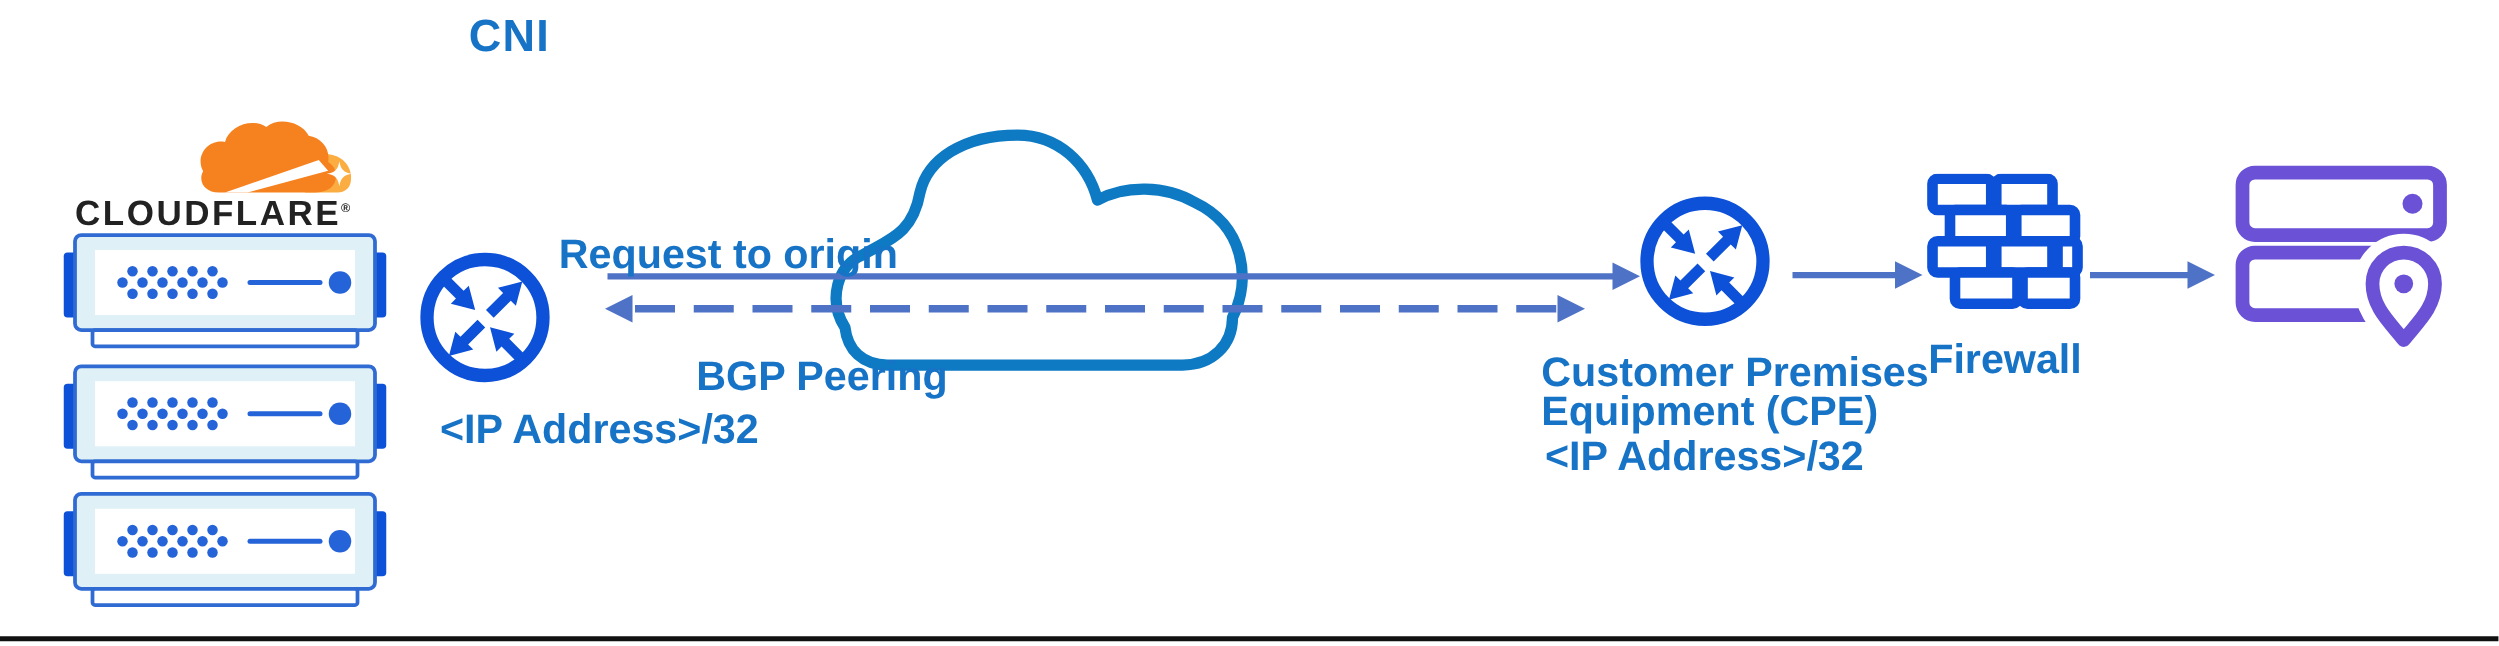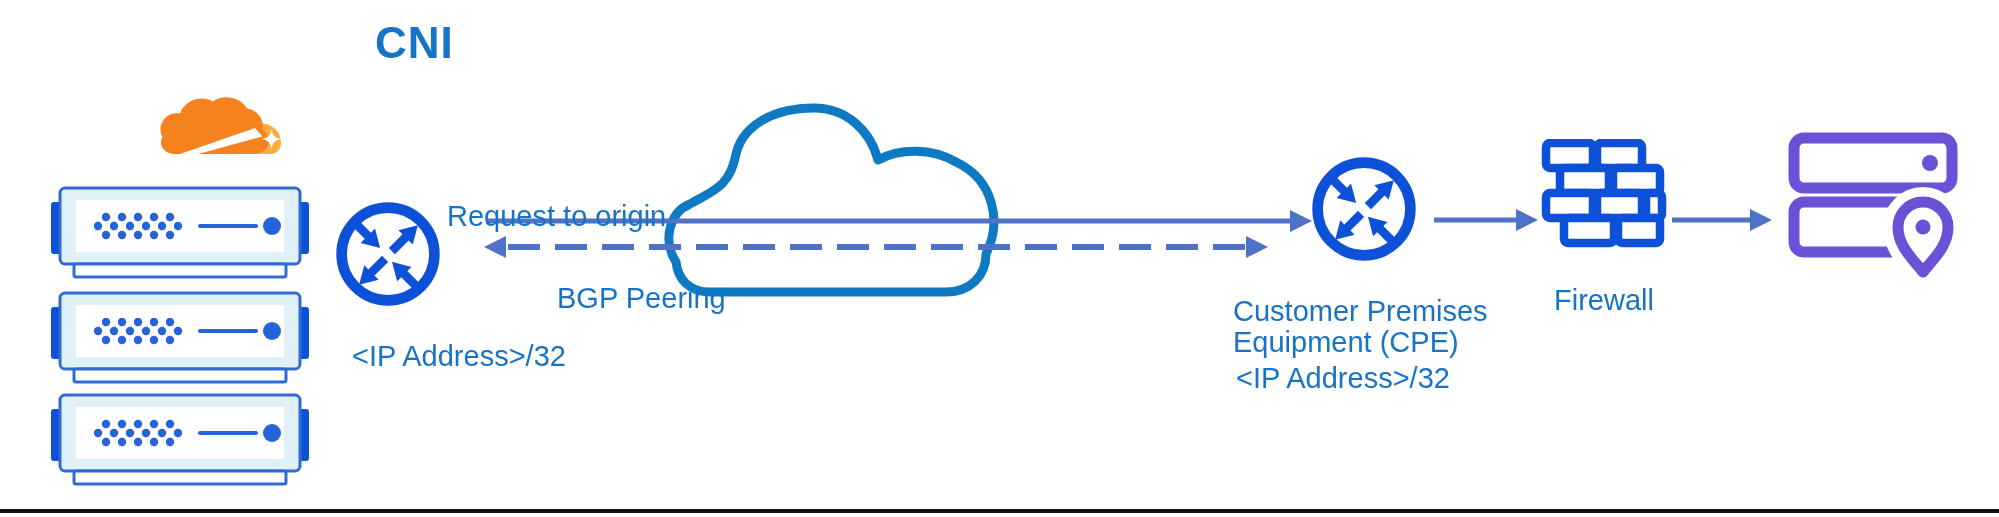--- a/index.html
+++ b/index.html
@@ -1,22 +1,22 @@
 <!DOCTYPE html>
 <html style="--icon-blue: #0D51D9; --line-blue: #4E73C6; --text-blue: #1773C6; --cloud-blue: #0E7AC4; --purple: #6A51D6; --orange: #F6821F; --orange-light: #FBAD41; --wordmark-dark: #222222; --server-border: #2F6BD2; --server-fill: #DFF0F7; --server-detail: #2563D8; --rule-black: #101010;"><head>
 <meta charset="utf-8">
 <style>
   html,body{margin:0;padding:0;background:#fff;}
   .stage{position:relative;width:1999px;height:517px;background:#fff;overflow:hidden;
          font-family:"Liberation Sans",sans-serif;}
   .abs{position:absolute;}
-  .title{position:absolute;left:375px;top:18px;font-size:44px;font-weight:600;
+  .title{position:absolute;left:375px;top:8px;font-size:36px;font-weight:600;
          color:var(--text-blue,#1773C6);letter-spacing:1px;}
-  .label{position:absolute;font-size:29px;font-weight:400;color:var(--text-blue,#1773C6);
-         white-space:nowrap;margin-top:16px;}
+  .label{position:absolute;font-size:33px;font-weight:700;color:var(--text-blue,#1773C6);
+         white-space:nowrap;}
   .label.center{text-align:center;}
   .cf-word{position:absolute;left:60px;top:155px;width:244px;font-size:28px;font-weight:800;
            letter-spacing:2px;color:var(--wordmark-dark,#222);white-space:nowrap;}
   .cf-word sup{font-size:10px;font-weight:700;}
   .rule{position:absolute;left:0;top:509px;width:100%;height:4px;
         background:var(--rule-black,#101010);}
   
   .f-royal{fill:var(--icon-blue,#0D51D9);}
   .s-royal{stroke:var(--icon-blue,#0D51D9);}
   .f-detail{fill:var(--server-detail,#2563D8);}
@@ -77,20 +77,21 @@
   </svg>
 
   <div class="title">CNI</div>
 
   <svg class="abs" style="left:158px;top:96px" width="135" height="64" viewBox="0 0 135 64">
     <path class="f-orange-light" d="M86,58 L86,45 C86,34 95,26 106,27.5 C117,29 125,39 122.5,50 C121.5,54.5 118,58 112,58 Z"></path>
     <path class="f-orange" d="M17,58 C6,58 0,49 4.5,41 C-2,29 8,15 22,17.5 C25.5,5 43,-2 55,5.5 C65,-2.5 83,1.5 89,12.5 C99,14 106.5,23 104.5,33.5 C110.5,37 112.5,44.5 109.5,50.5 C106.5,56.5 99,58 91,58 Z"></path>
     <path fill="#ffffff" d="M22,58 L97,32 L104.5,40.5 L40,58 Z"></path>
     <path fill="#ffffff" d="M113.5,33 C114.5,39.5 117,42 123.5,43 C117,44 114.5,46.5 113.5,53 C112.5,46.5 110,44 103.5,43 C110,42 112.5,39.5 113.5,33 Z"></path>
   </svg>
+  <div class="cf-word"><span>CLOUDFLARE</span><sup>®</sup></div>
 
   <svg class="abs" style="left:50px;top:186px" width="260" height="94" viewBox="0 0 260 94">
       <use href="#srv"></use>
     </svg>
   <svg class="abs" style="left:50px;top:291px" width="260" height="94" viewBox="0 0 260 94">
       <use href="#srv"></use>
     </svg>
   <svg class="abs" style="left:50px;top:393px" width="260" height="94" viewBox="0 0 260 94">
       <use href="#srv"></use>
     </svg>
@@ -118,21 +119,21 @@
     <line x1="508" y1="247" x2="1248" y2="247" class="s-line" stroke-width="6" stroke-dasharray="32 15"></line>
     <polygon points="484,247 506,236 506,258" class="f-line"></polygon>
     <polygon points="1268,247 1246,236 1246,258" class="f-line"></polygon>
     <line x1="1434" y1="220" x2="1518" y2="220" class="s-line" stroke-width="5"></line>
     <polygon points="1538,220 1516,209 1516,231" class="f-line"></polygon>
     <line x1="1672" y1="220" x2="1752" y2="220" class="s-line" stroke-width="5"></line>
     <polygon points="1772,220 1750,209 1750,231" class="f-line"></polygon>
   </svg>
 
   <div class="label" style="left:447px;top:184px">Request to origin</div>
-  <div class="label" style="left:557px;top:266px">BGP Peering</div>
+  <div class="label" style="left:557px;top:282px">BGP Peering</div>
 
   <svg class="abs" style="left:1306px;top:151px" width="116" height="116" viewBox="0 0 120 120">
       <use href="#routerg"></use>
     </svg>
   <div class="label" style="left:1233px;top:310px">Equipment (CPE)</div>
   <div class="label" style="left:1233px;top:279px">Customer Premises</div>
   <div class="label" style="left:1236px;top:346px">&lt;IP Address&gt;/32</div>
 
   <svg class="abs" style="left:1541px;top:139px" width="126" height="112" viewBox="0 0 126 112">
     <g class="s-royal" fill="#ffffff" stroke-width="8.5" stroke-linejoin="round">

